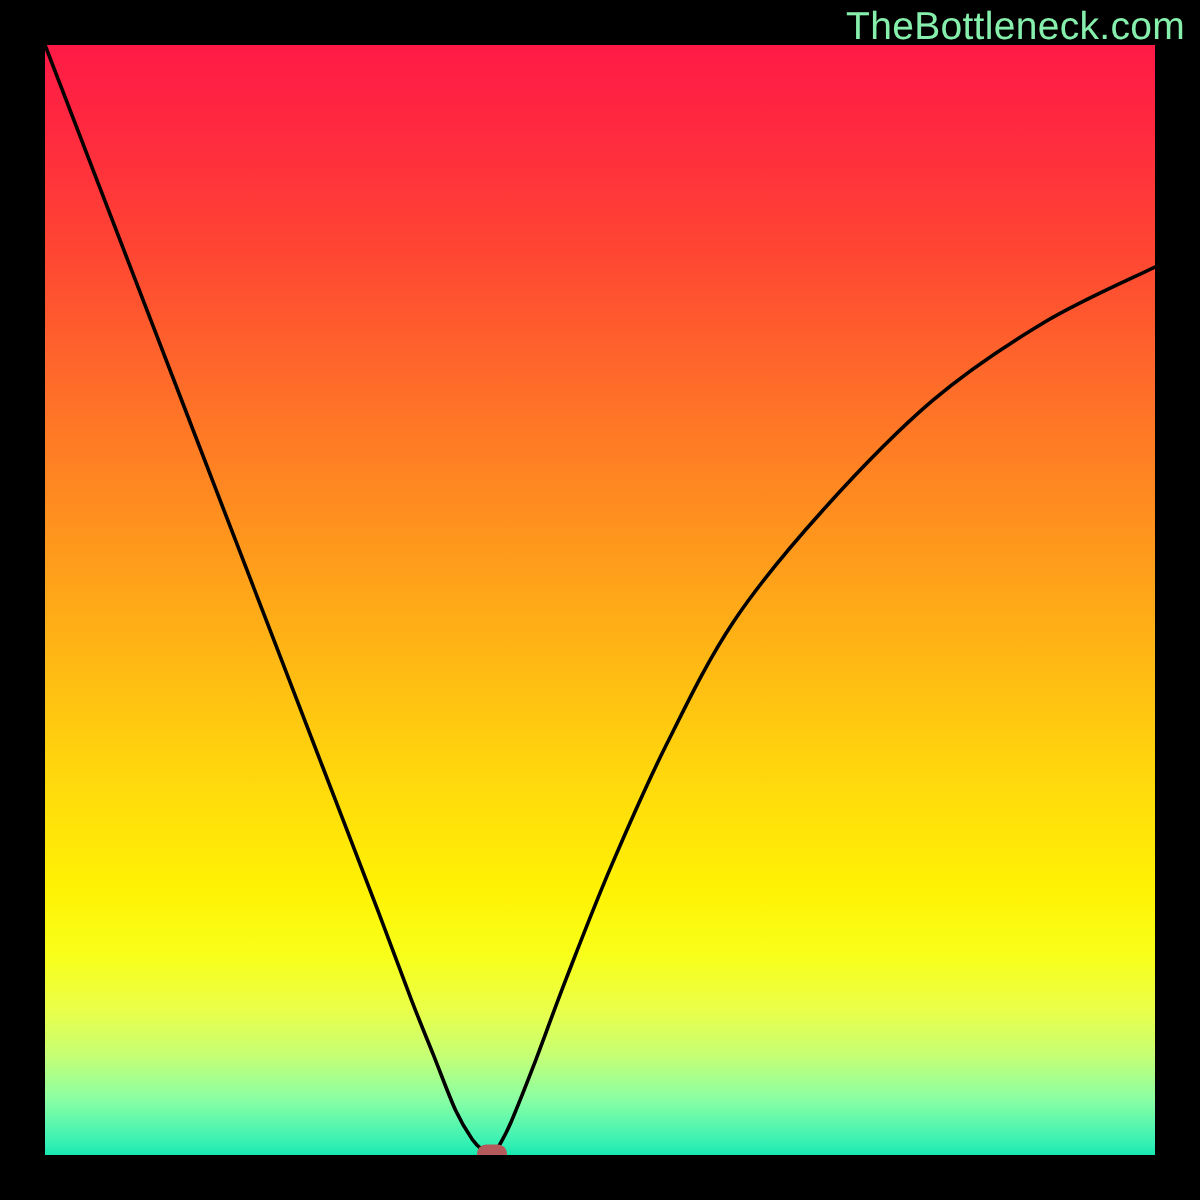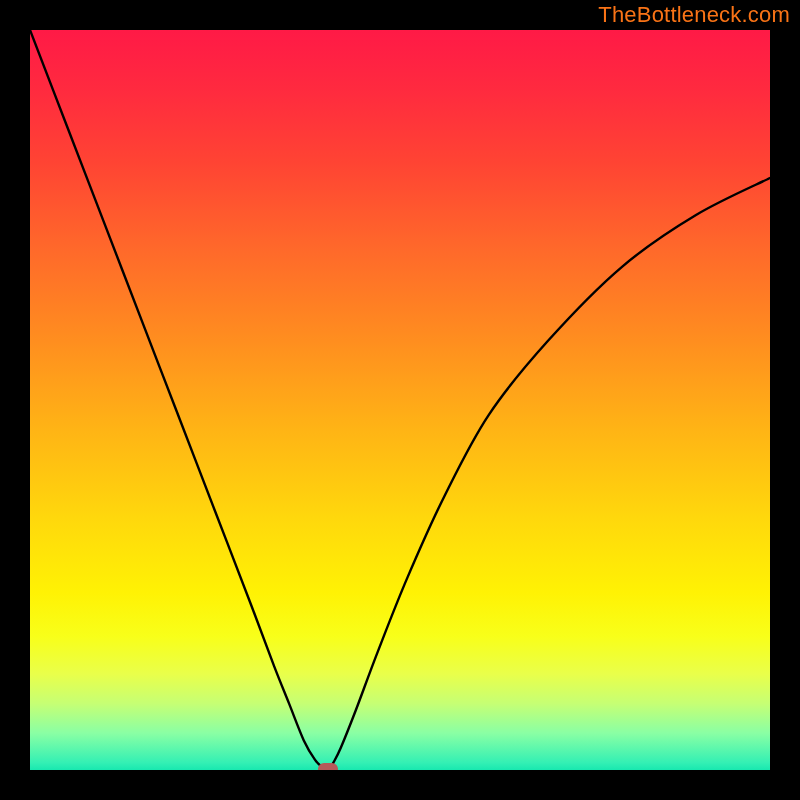--- a/index.html
+++ b/index.html
@@ -14,22 +14,22 @@
   .frame {
     position: relative;
     width: 800px;
     height: 800px;
     background: #000;
   }
   .watermark {
     position: absolute;
     top: 2px;
     right: 10px;
-    color: #f97316;
-    font-size: 22px;
+    color: #86efac;
+    font-size: 26px;
     font-weight: 500;
     letter-spacing: 0.2px;
     z-index: 5;
   }
   .plot-area {
     position: absolute;
     left: 30px;
     top: 30px;
     width: 740px;
     height: 740px;

